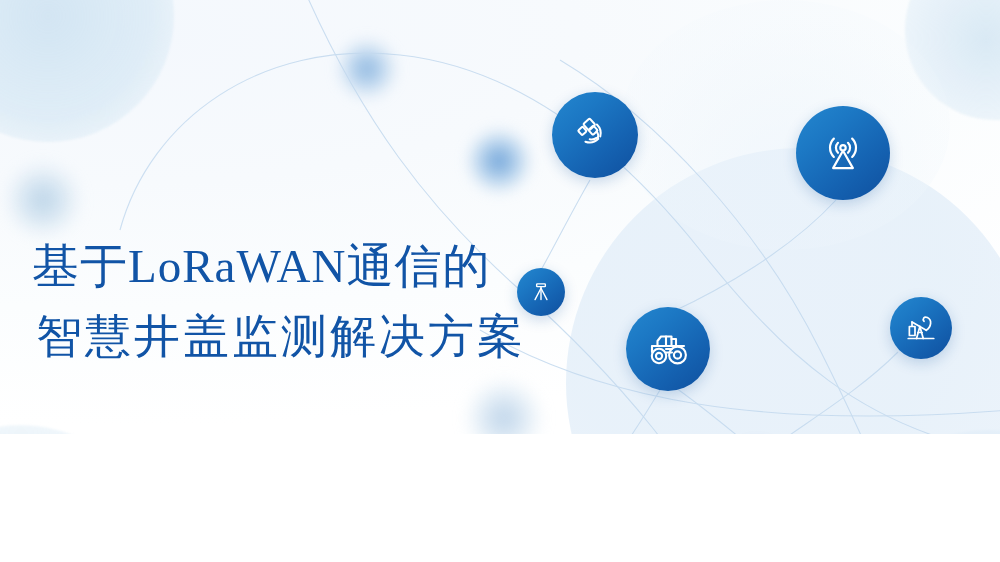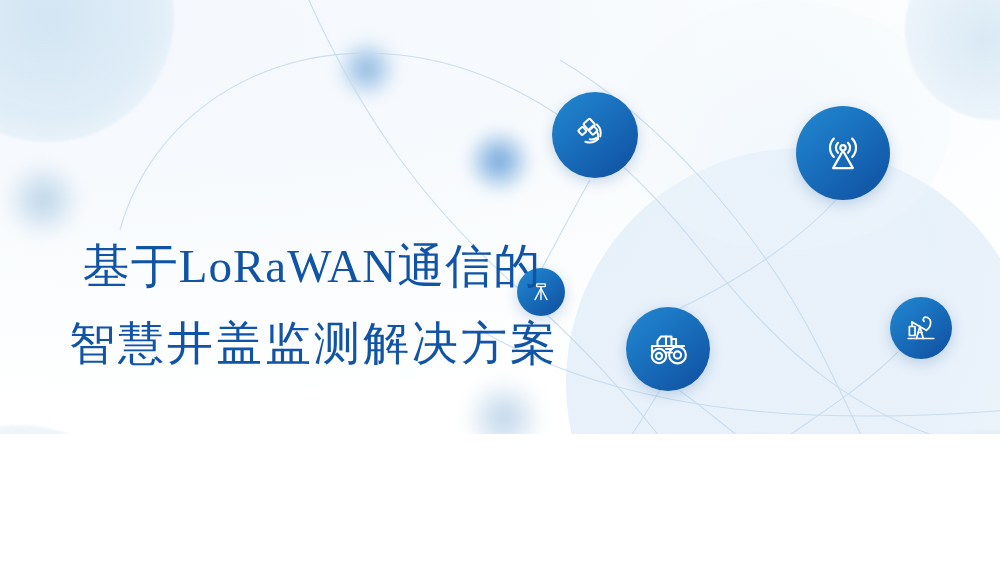--- a/index.html
+++ b/index.html
@@ -8,21 +8,20 @@
 
   .slide{
     position:relative;
     width:1000px;
     height:434px;
     overflow:hidden;
     background:
       radial-gradient(120% 90% at 12% 8%,  #f4f8fd 0%, #f7fafd 38%, #fbfdfe 70%, #ffffff 100%),
       linear-gradient(135deg,#f2f7fc 0%,#f9fbfd 45%,#ffffff 100%);
     font-family:"Liberation Sans","DejaVu Sans",sans-serif;
-    text-align:center;
   }
 
   
   .bg-circle{position:absolute;border-radius:50%;pointer-events:none;}
 
   .bg-c-topleft{
     left:-78px; top:-110px; width:252px; height:252px;
     background:radial-gradient(circle at 50% 50%, rgba(205,226,241,.85) 0%, rgba(214,232,244,.70) 58%, rgba(226,239,248,.30) 82%, rgba(255,255,255,0) 100%);
     filter:blur(1px);
   }
@@ -108,25 +107,25 @@
     font-family:"Liberation Serif","DejaVu Serif",serif;
     color:#1154a6;
     font-size:47px;
     line-height:1.45;
     letter-spacing:1px;
     white-space:nowrap;
     margin:0;
     font-weight:400;
   }
   .title-line-2{
-    font-family:Liberation Sans, sans-serif;
+    font-family:Liberation Serif, serif;
     font-size:46px;
     letter-spacing:3px;
     padding-left:4px;
-    margin-top:10px;
+    margin-top:4px;
   }
 </style>
 </head>
 <body>
 
 <div class="slide">
 
   <div class="bg-circle bg-c-topleft"></div>
   <div class="bg-circle bg-c-bottomleft"></div>
   <div class="bg-circle bg-c-bottomright"></div>

